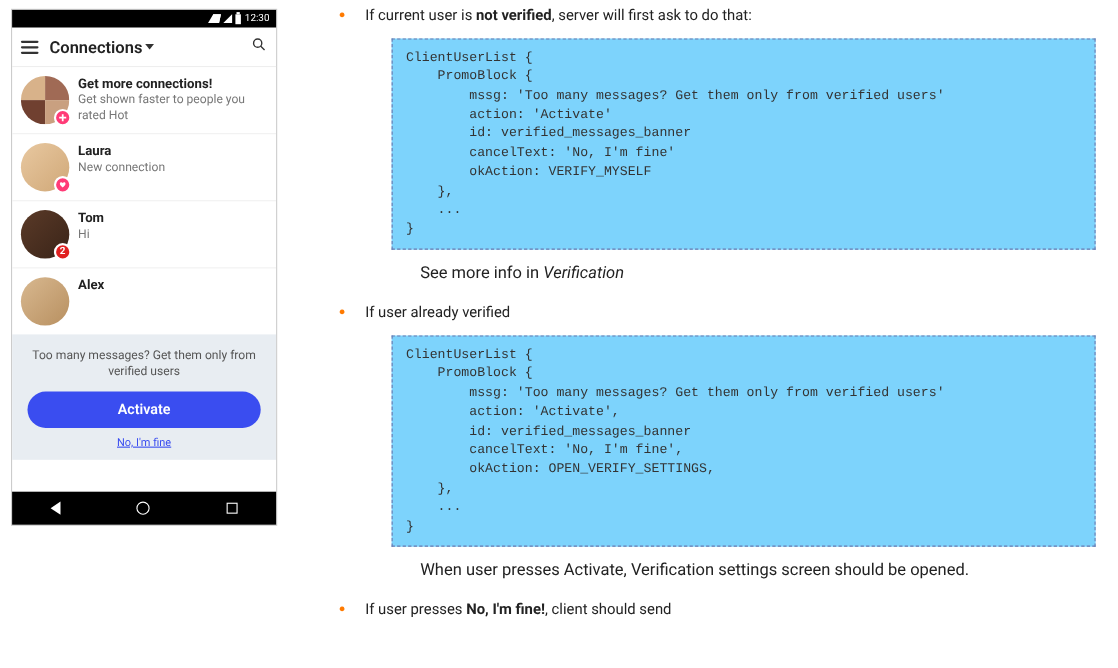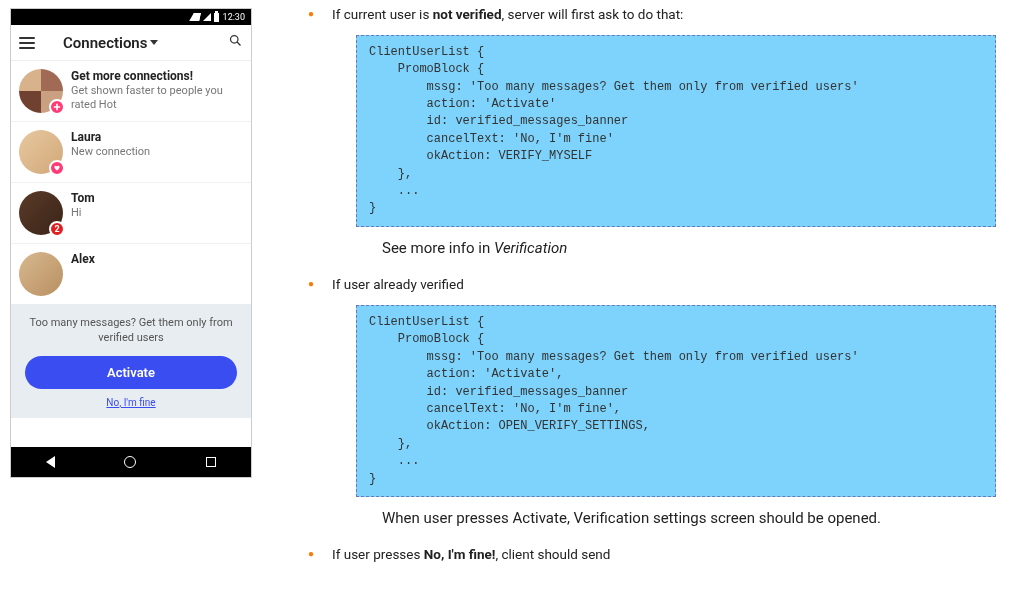--- a/index.html
+++ b/index.html
@@ -38,21 +38,21 @@
   .appbar {
     height: 36px;
     display: flex;
     align-items: center;
     padding: 0 8px;
     font-size: 15px;
     font-weight: 600;
     color: #222;
     border-bottom: 1px solid #eee;
   }
-  .appbar .title { flex: 1; margin-left: 28px; display:flex; align-items:center; gap:3px;}
+  .appbar .title { flex: 1; margin-left: 10px; display:flex; align-items:center; gap:3px;}
   .hamburger { width:16px;height:12px;display:flex;flex-direction:column;justify-content:space-between;}
   .hamburger span{height:2px;background:#333;border-radius:1px;}
   .search-icon svg{width:15px;height:15px;stroke:#333;fill:none;stroke-width:2;}
   .caret-down{width:0;height:0;border-left:4px solid transparent;border-right:4px solid transparent;border-top:5px solid #333;}
   .conn-list{flex:1;overflow:hidden;}
   .conn-item{display:flex;padding:8px 10px 8px 8px;font-size:11px;border-bottom:1px solid #f1f1f1;gap:8px;}
   .avatar{position:relative;width:44px;height:44px;flex:none;}
   .avatar-circle{width:44px;height:44px;border-radius:50%;background:linear-gradient(135deg,#d2b48c,#c09070);}
   .avatar-grid{width:44px;height:44px;border-radius:50%;overflow:hidden;display:grid;grid-template-columns:1fr 1fr;grid-template-rows:1fr 1fr;}
   .avatar-grid span:nth-child(1){background:#d8b28a;}

